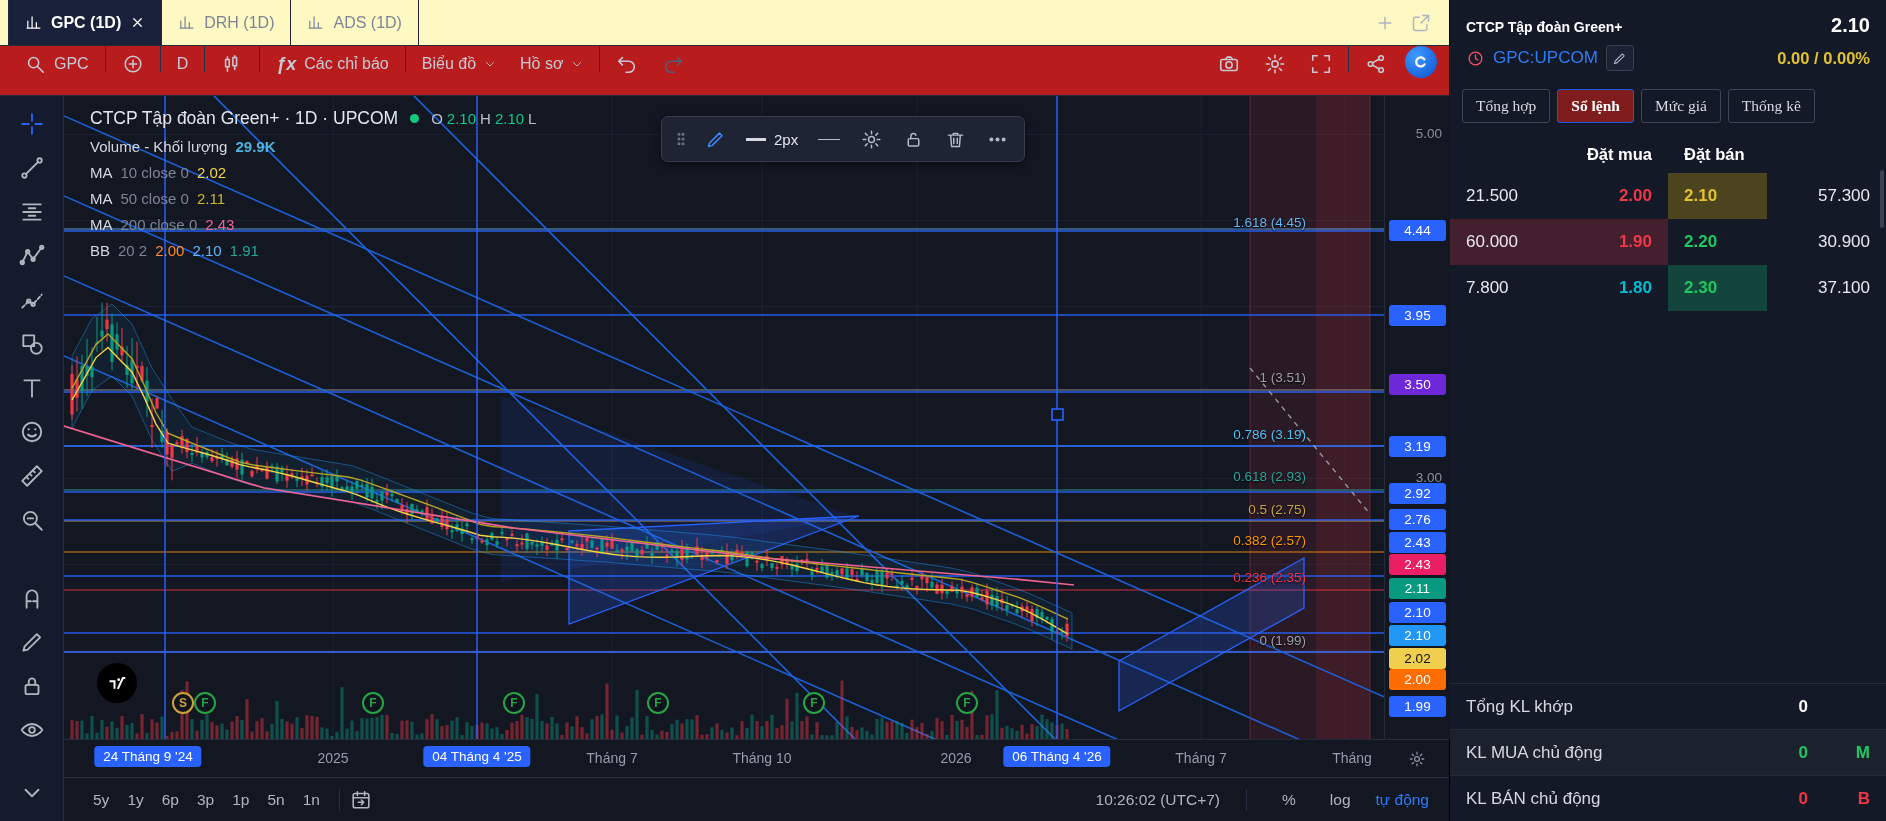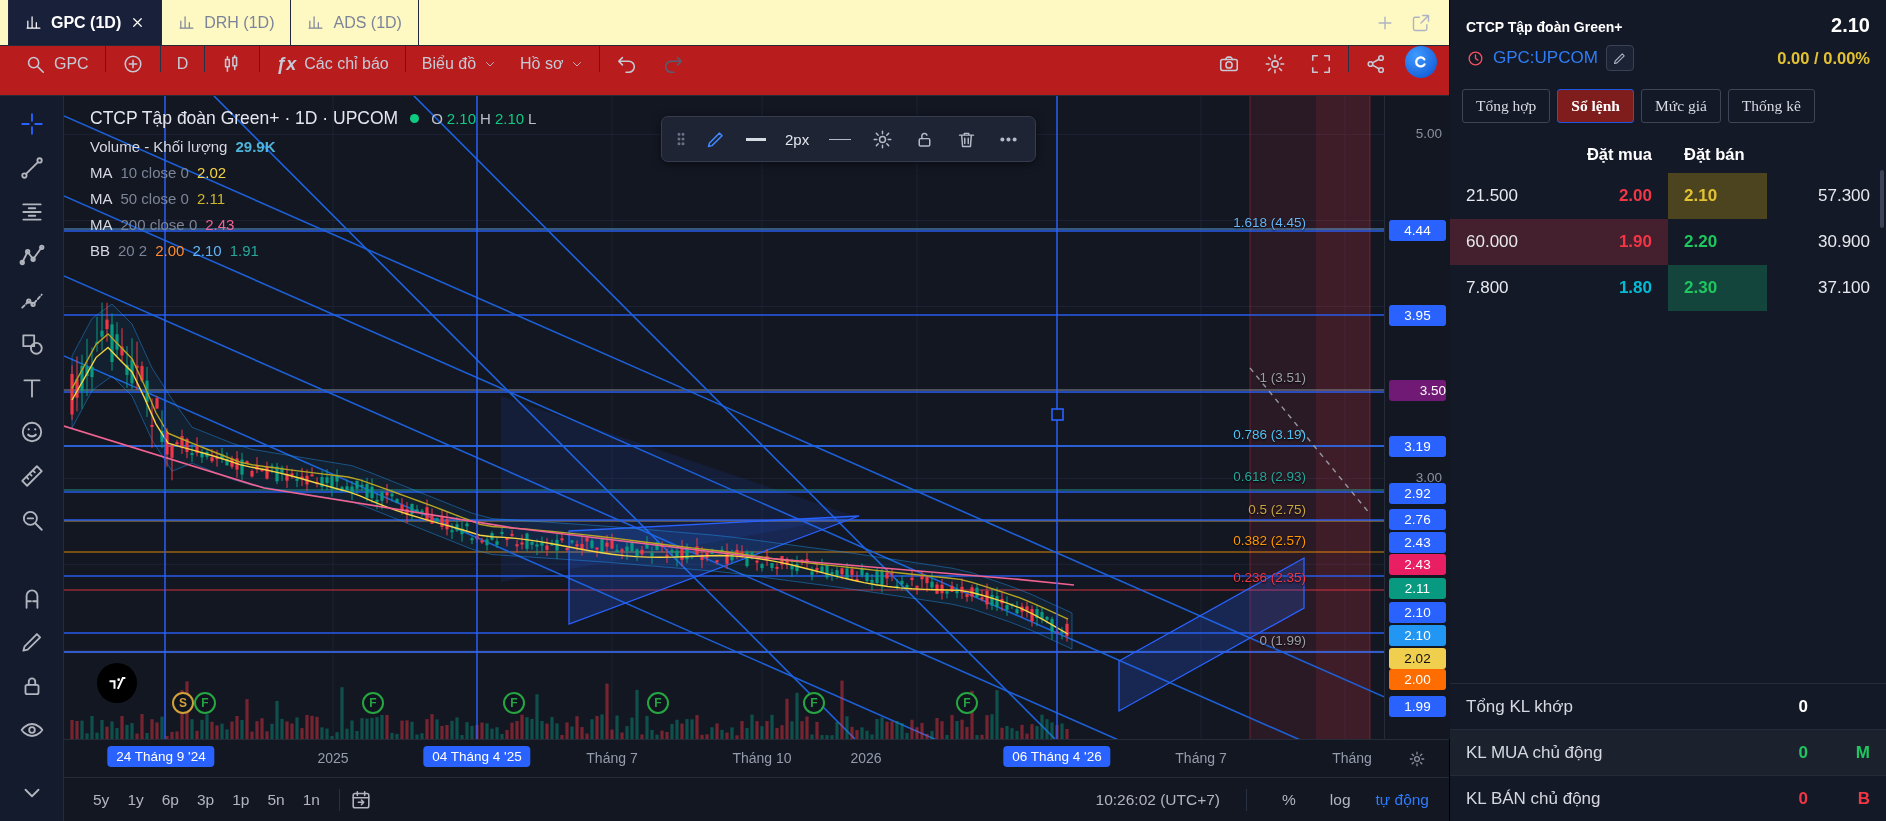--- a/index.html
+++ b/index.html
@@ -52,21 +52,21 @@
 .legend .row{display:flex;align-items:center;gap:8px;margin-bottom:9px;pointer-events:auto}
 .lg-title{font-size:17.5px;color:#e4e7ee}
 .status-dot{width:9px;height:9px;border-radius:50%;background:#0ecb81;margin:0 4px}
 .ohlc{font-size:15px;color:#b9bfce;display:flex;gap:4px}
 .lg-ind{font-size:15px;color:#d5d8e0;display:flex;gap:7px}
 .lg-param{color:#7d8497}
 .vol-val{font-weight:bold}
 
 
 .float-tb{position:absolute;left:597px;top:20px;z-index:8;height:46px;background:#1e2434;border:1px solid #363c50;border-radius:7px;display:flex;align-items:center;padding:0 6px;box-shadow:0 2px 8px rgba(0,0,0,.5);color:#b6bac6}
-.ft-btn{width:42px;height:38px;display:flex;align-items:center;justify-content:center;gap:19px;border-radius:4px;cursor:pointer}
+.ft-btn{width:42px;height:38px;display:flex;align-items:center;justify-content:center;gap:8px;border-radius:4px;cursor:pointer}
 .ft-btn svg{width:21px;height:21px}
 .ft-handle{color:#6b7288;width:26px}
 .ft-blue{color:#3f87ff}
 .ft-2px{width:auto;padding:0 10px;font-size:15px;color:#e3e6ec}
 .lw{display:inline-block;width:20px;border-top:3px solid #d6dae3}
 .ls{display:inline-block;width:22px;border-top:1.5px solid #b6bac6}
 
 
 .fibl{position:absolute;right:78px;font-size:13.5px;z-index:4;text-shadow:0 1px 2px #000}
 
@@ -1122,43 +1122,43 @@
                   <circle cx="14" cy="8" r="1.6" fill="#fff" stroke="none"></circle>
                 </svg>
             </div>
           </div>
 
           <div class="price-axis">
             <span class="pa-plain" style="top:30px">5.00</span>
             <span class="pa-plain" style="top:374px">3.00</span>
             <span class="pa-badge" style="top: 124px; background-color: rgb(41, 98, 255); color: rgb(255, 255, 255);">4.44</span>
             <span class="pa-badge" style="top: 209px; background-color: rgb(41, 98, 255); color: rgb(255, 255, 255);">3.95</span>
-            <span class="pa-badge" style="top: 284px; background-color: #701a75; color: rgb(255, 255, 255); text-align: right;">3.50</span>
+            <span class="pa-badge" style="top: 278px; background-color: #6d28d9; color: rgb(255, 255, 255);">3.50</span>
             <span class="pa-badge" style="top: 340px; background-color: rgb(41, 98, 255); color: rgb(255, 255, 255);">3.19</span>
             <span class="pa-badge" style="top: 387px; background-color: rgb(41, 98, 255); color: rgb(255, 255, 255);">2.92</span>
             <span class="pa-badge" style="top: 413px; background-color: rgb(41, 98, 255); color: rgb(255, 255, 255);">2.76</span>
             <span class="pa-badge" style="top: 436px; background-color: rgb(41, 98, 255); color: rgb(255, 255, 255);">2.43</span>
             <span class="pa-badge" style="top: 458px; background-color: rgb(233, 30, 99); color: rgb(255, 255, 255);">2.43</span>
             <span class="pa-badge" style="top: 482px; background-color: rgb(8, 153, 129); color: rgb(255, 255, 255);">2.11</span>
             <span class="pa-badge" style="top: 506px; background-color: rgb(41, 98, 255); color: rgb(255, 255, 255);">2.10</span>
             <span class="pa-badge" style="top: 529px; background-color: rgb(33, 150, 243); color: rgb(255, 255, 255);">2.10</span>
             <span class="pa-badge" style="top: 552px; background-color: rgb(240, 207, 78); color: rgb(12, 14, 21);">2.02</span>
             <span class="pa-badge" style="top: 573px; background-color: rgb(255, 109, 0); color: rgb(255, 255, 255);">2.00</span>
             <span class="pa-badge" style="top: 600px; background-color: rgb(41, 98, 255); color: rgb(255, 255, 255);">1.99</span>
           </div>
         </div>
 
         <div class="time-axis">
           <div class="ta-plot">
-            <span class="ta-badge" style="left:97px">24 Tháng 9 '24</span>
+            <span class="ta-badge" style="left:84px">24 Tháng 9 '24</span>
             <span class="ta-label" style="left:269px">2025</span>
             <span class="ta-badge" style="left:413px">04 Tháng 4 '25</span>
             <span class="ta-label" style="left:548px">Tháng 7</span>
             <span class="ta-label" style="left:698px">Tháng 10</span>
-            <span class="ta-label" style="left:802px">2026</span>
+            <span class="ta-label" style="left:892px">2026</span>
             <span class="ta-badge" style="left:993px">06 Tháng 4 '26</span>
             <span class="ta-label" style="left:1137px">Tháng 7</span>
             <span class="ta-label" style="left:1288px">Tháng</span>
           </div>
           <div class="ta-corner">
             <svg class="i" viewBox="0 0 24 24">
                 <circle cx="12" cy="12" r="3.2"></circle>
                 <path d="M12 3v2.6M12 18.4V21M3 12h2.6M18.4 12H21M5.6 5.6l1.8 1.8M16.6 16.6l1.8 1.8M18.4 5.6l-1.8 1.8M7.4 16.6l-1.8 1.8"></path>
               </svg>
           </div>

